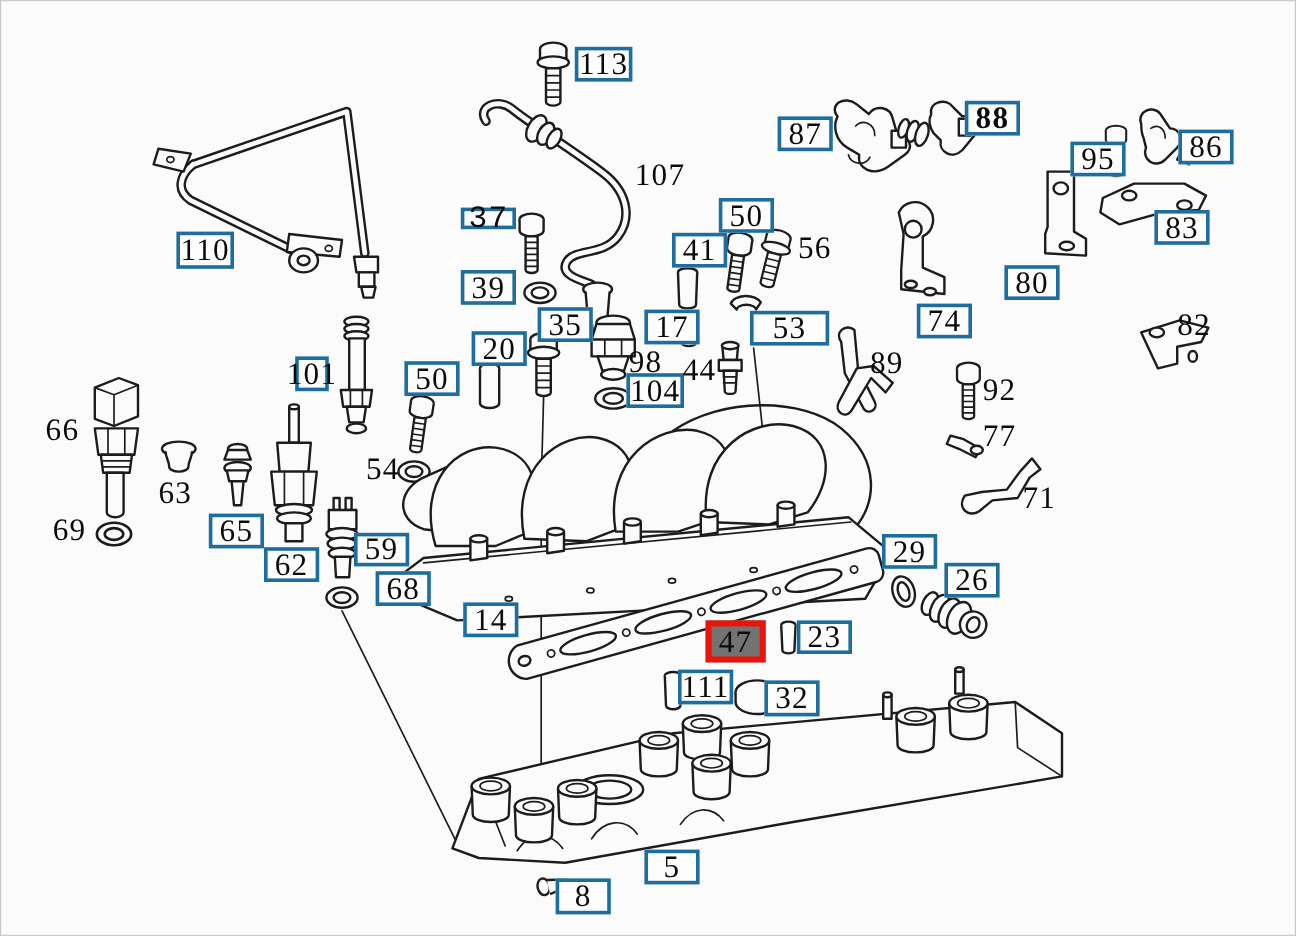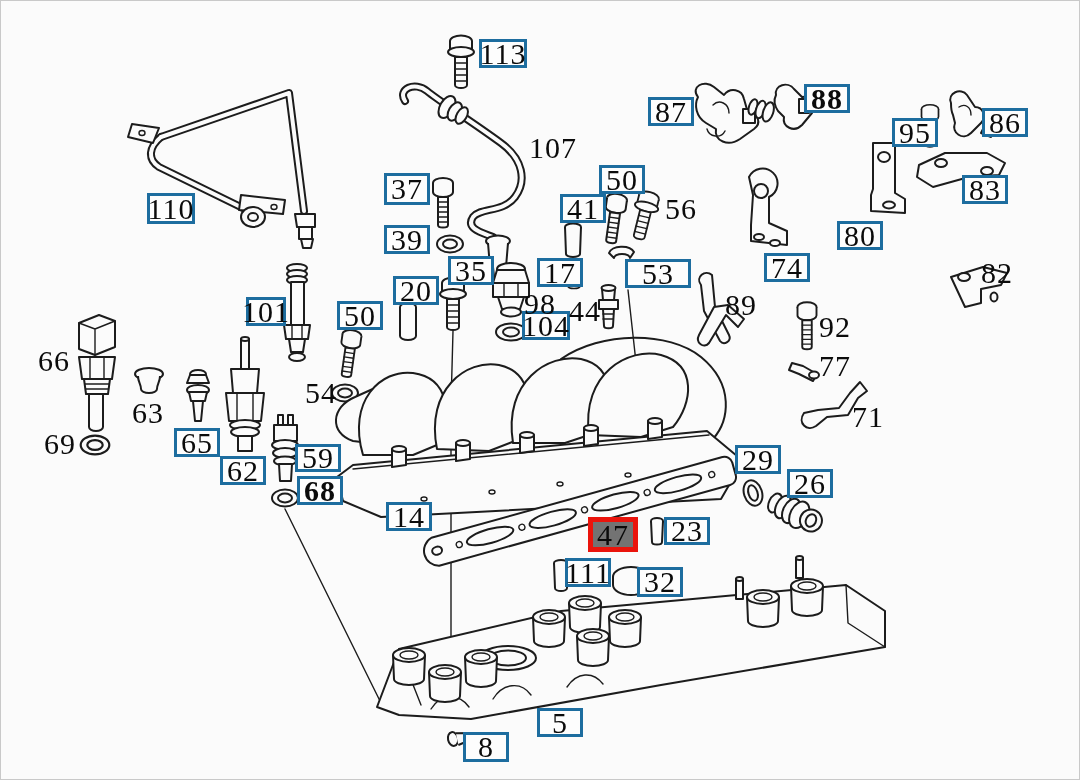--- a/index.html
+++ b/index.html
@@ -9,21 +9,21 @@
     overflow:hidden;font-family:"Liberation Serif", "DejaVu Serif", serif;
   }
   .stage svg{position:absolute;left:0;top:0;}
   .ln{fill:none;stroke:#1c1c1c;stroke-width:2;stroke-linecap:round;stroke-linejoin:round;}
   .fw{fill:#fbfbfb;stroke:#1c1c1c;stroke-width:2;stroke-linejoin:round;}
   .thin{stroke-width:1.4;}
   .tube{fill:none;stroke:#1c1c1c;stroke-width:8;stroke-linecap:round;stroke-linejoin:round;}
   .tubein{fill:none;stroke:#fbfbfb;stroke-width:4;stroke-linecap:round;stroke-linejoin:round;}
   .callout{
     position:absolute;display:flex;align-items:center;justify-content:center;
-    box-sizing:border-box;font-size:30px;line-height:1;color:#0b0b0b;
+    box-sizing:border-box;font-size:26px;line-height:1;color:#0b0b0b;
     letter-spacing:1px;cursor:pointer;user-select:none;
   }
   .callout.box{border:3px solid var(--boxc,#1d6d9f);background:#fdfdfd;}
   .callout.highlight{border:5px solid var(--hlc,#ea140c);background:#737373;}
   .callout.text{background:transparent;}
 </style>
 </head>
 <body>
 
 <div class="stage" style="--boxc: #1d6d9f; --hlc: #ea140c; background: rgb(251, 251, 251);">
@@ -359,35 +359,35 @@
 <div style="position:absolute;left:0;top:0;width:100%;height:100%;">
       <div class="callout box" style="left: 478px; top: 38px; width: 48px; height: 29px;">113</div>
       <div class="callout box" style="left: 146px; top: 192px; width: 48px; height: 31px;">110</div>
       <div class="callout box" style="left: 647px; top: 96px; width: 46px; height: 29px;">87</div>
       <div class="callout box" style="left: 803px; top: 83px; width: 46px; height: 29px; font-weight: bold;">88</div>
       <div class="callout box" style="left: 891px; top: 117px; width: 46px; height: 29px; text-align: right;">95</div>
       <div class="callout box" style="left: 981px; top: 107px; width: 46px; height: 29px;">86</div>
       <div class="callout box" style="left: 961px; top: 174px; width: 46px; height: 29px;">83</div>
       <div class="callout box" style="left: 836px; top: 220px; width: 46px; height: 29px;">80</div>
       <div class="callout box" style="left: 763px; top: 252px; width: 46px; height: 29px;">74</div>
-      <div class="callout box" style="left: 383px; top: 172px; width: 46px; height: 32px;">37</div>
+      <div class="callout box" style="left: 383px; top: 172px; width: 46px; height: 18px; font-family: Liberation Mono, monospace;">37</div>
       <div class="callout box" style="left: 383px; top: 224px; width: 46px; height: 29px;">39</div>
       <div class="callout box" style="left: 598px; top: 164px; width: 46px; height: 29px;">50</div>
       <div class="callout box" style="left: 559px; top: 193px; width: 46px; height: 29px;">41</div>
       <div class="callout box" style="left: 536px; top: 257px; width: 46px; height: 29px;">17</div>
       <div class="callout box" style="left: 624px; top: 258px; width: 66px; height: 29px;">53</div>
       <div class="callout box" style="left: 447px; top: 255px; width: 46px; height: 29px;">35</div>
       <div class="callout box" style="left: 392px; top: 275px; width: 46px; height: 29px;">20</div>
       <div class="callout box" style="left: 521px; top: 310px; width: 48px; height: 29px;">104</div>
-      <div class="callout box" style="left: 245px; top: 296px; width: 40px; height: 29px;">101</div>
+      <div class="callout box" style="left: 245px; top: 296px; width: 28px; height: 29px;">101</div>
       <div class="callout box" style="left: 336px; top: 300px; width: 46px; height: 29px;">50</div>
       <div class="callout box" style="left: 173px; top: 427px; width: 46px; height: 29px;">65</div>
       <div class="callout box" style="left: 219px; top: 455px; width: 46px; height: 29px;">62</div>
       <div class="callout box" style="left: 294px; top: 443px; width: 46px; height: 28px;">59</div>
-      <div class="callout box" style="left: 296px; top: 475px; width: 46px; height: 29px; font-weight: bold;">68</div>
+      <div class="callout box" style="left: 312px; top: 475px; width: 46px; height: 29px;">68</div>
       <div class="callout box" style="left: 385px; top: 501px; width: 46px; height: 29px;">14</div>
       <div class="callout box" style="left: 734px; top: 444px; width: 46px; height: 29px;">29</div>
       <div class="callout box" style="left: 786px; top: 468px; width: 46px; height: 29px;">26</div>
       <div class="callout highlight" style="left: 587px; top: 516px; width: 50px; height: 35px;">47</div>
       <div class="callout box" style="left: 663px; top: 516px; width: 46px; height: 28px;">23</div>
       <div class="callout box" style="left: 564px; top: 557px; width: 46px; height: 29px;">111</div>
       <div class="callout box" style="left: 636px; top: 566px; width: 46px; height: 30px;">32</div>
       <div class="callout box" style="left: 536px; top: 707px; width: 46px; height: 29px;">5</div>
       <div class="callout box" style="left: 462px; top: 731px; width: 46px; height: 30px;">8</div>
       <div class="callout text" style="left: 528px; top: 132px;">107</div>

